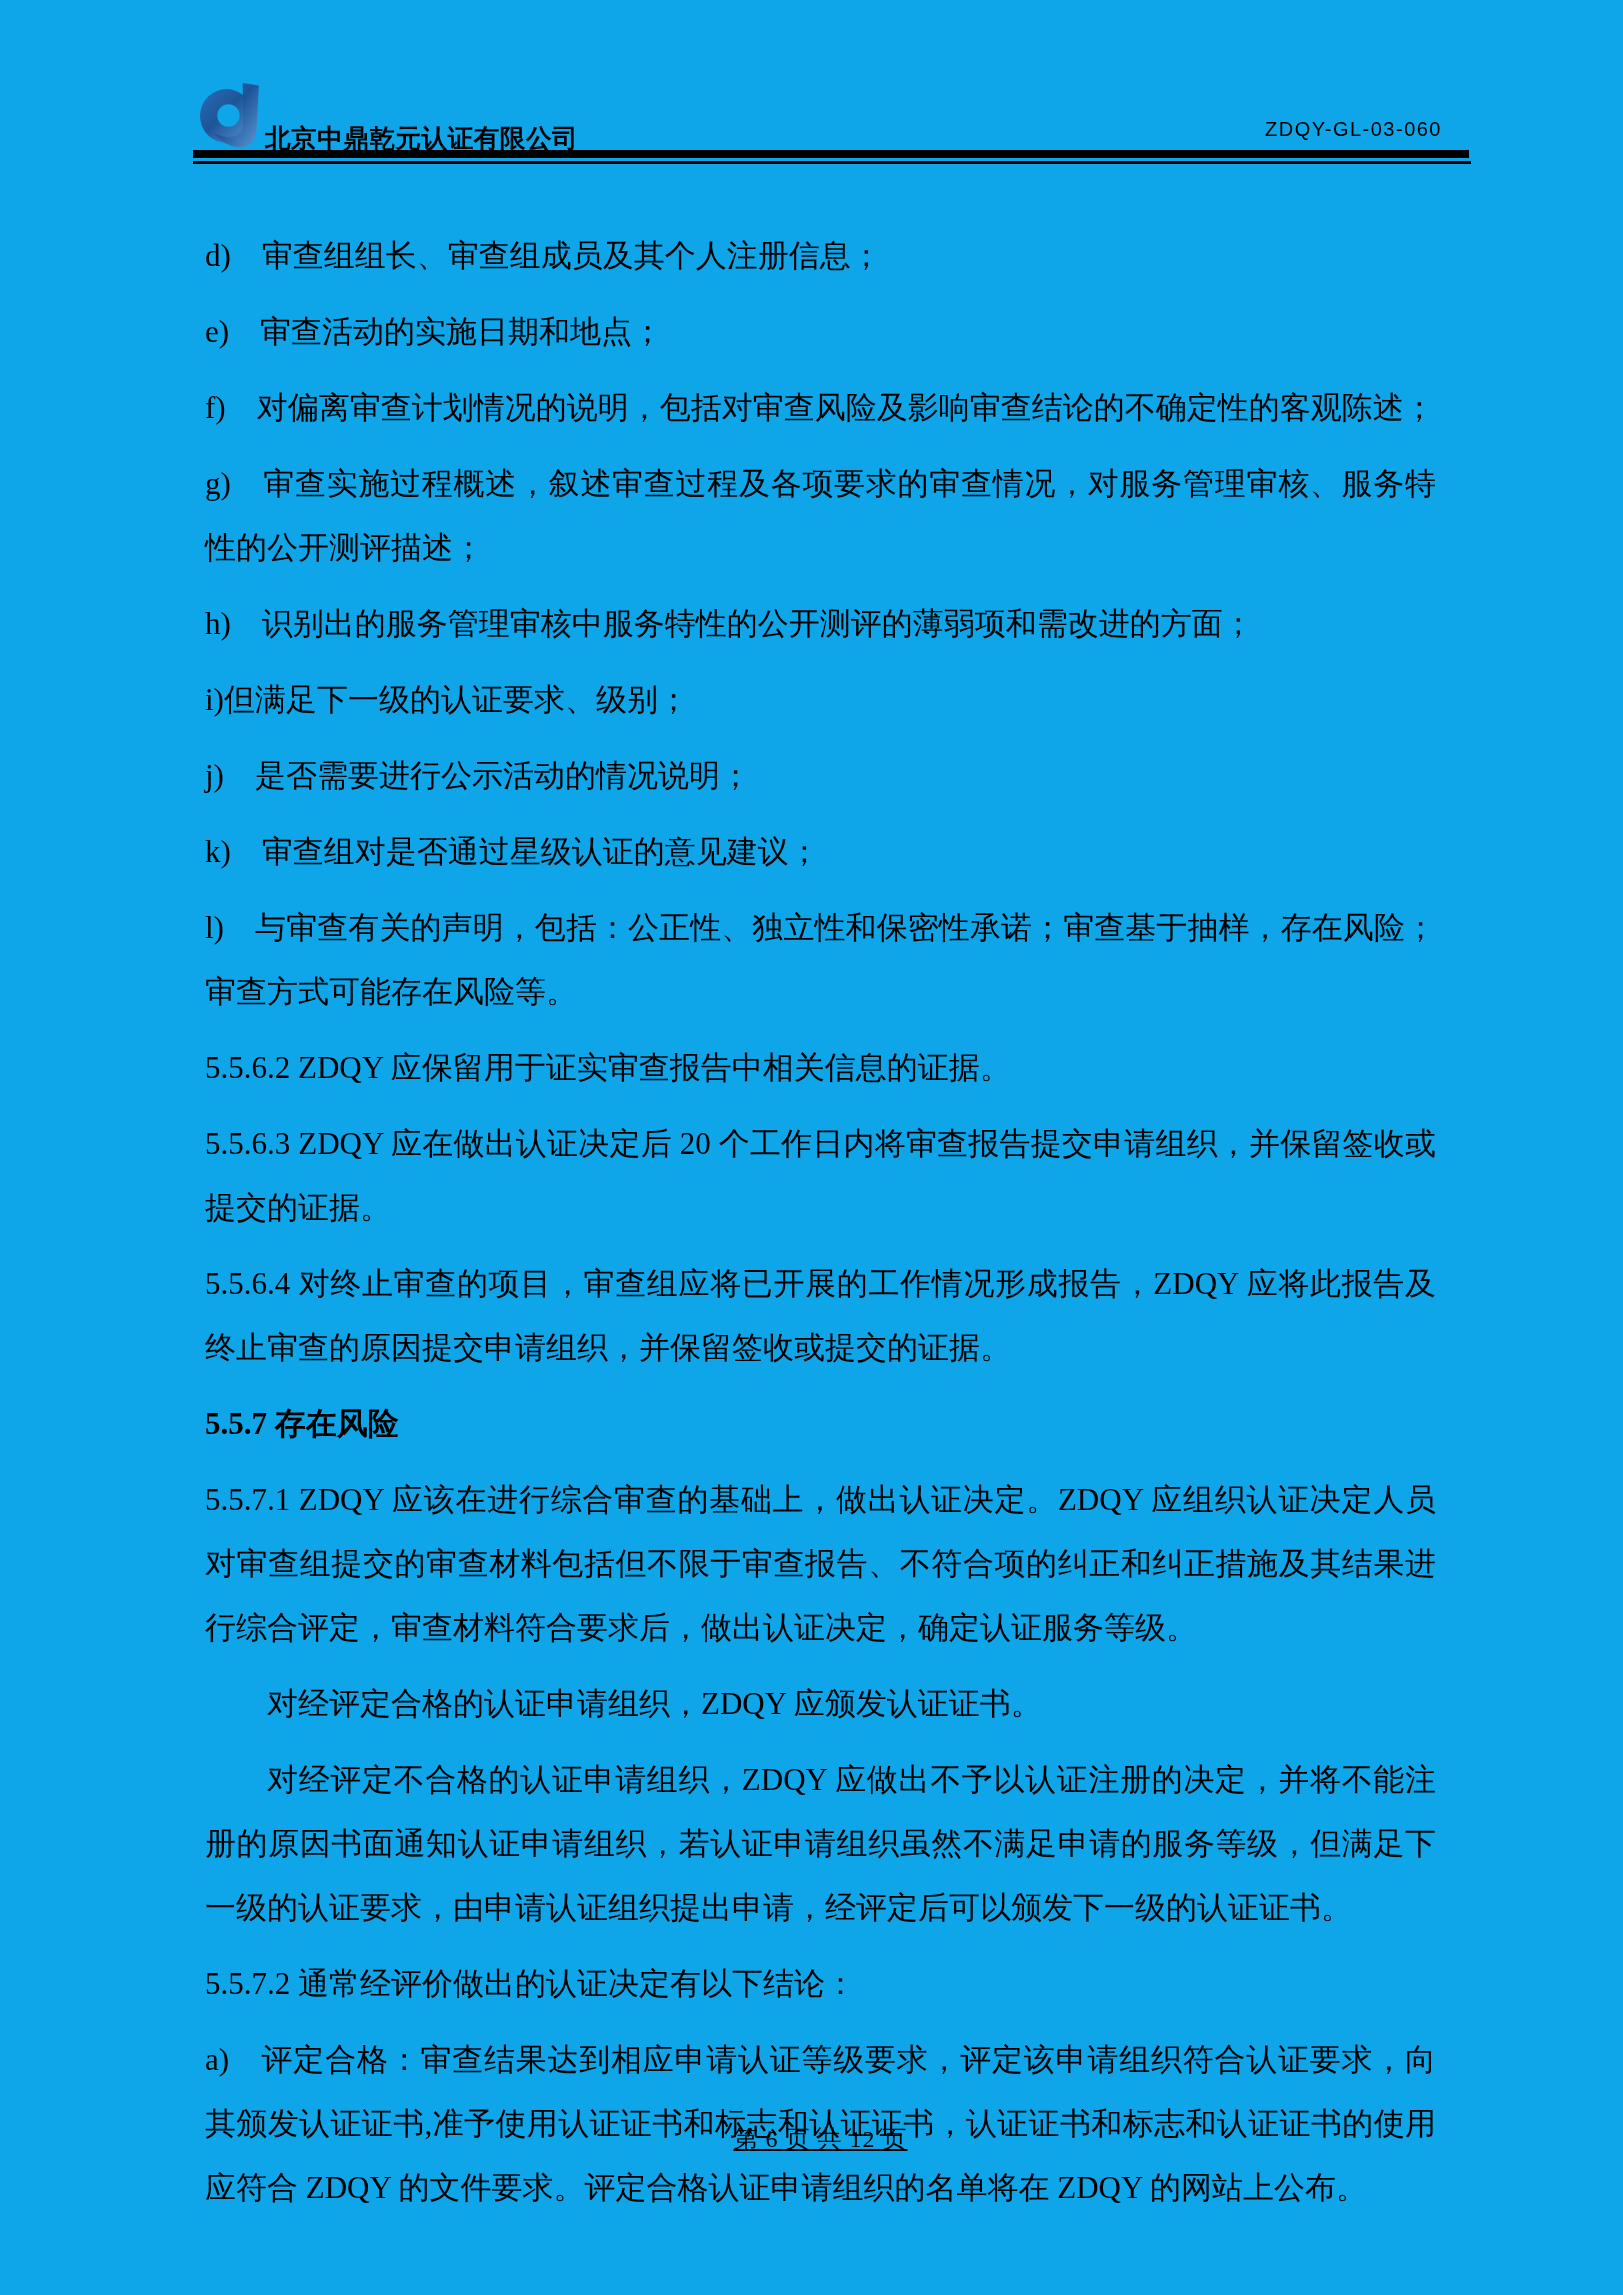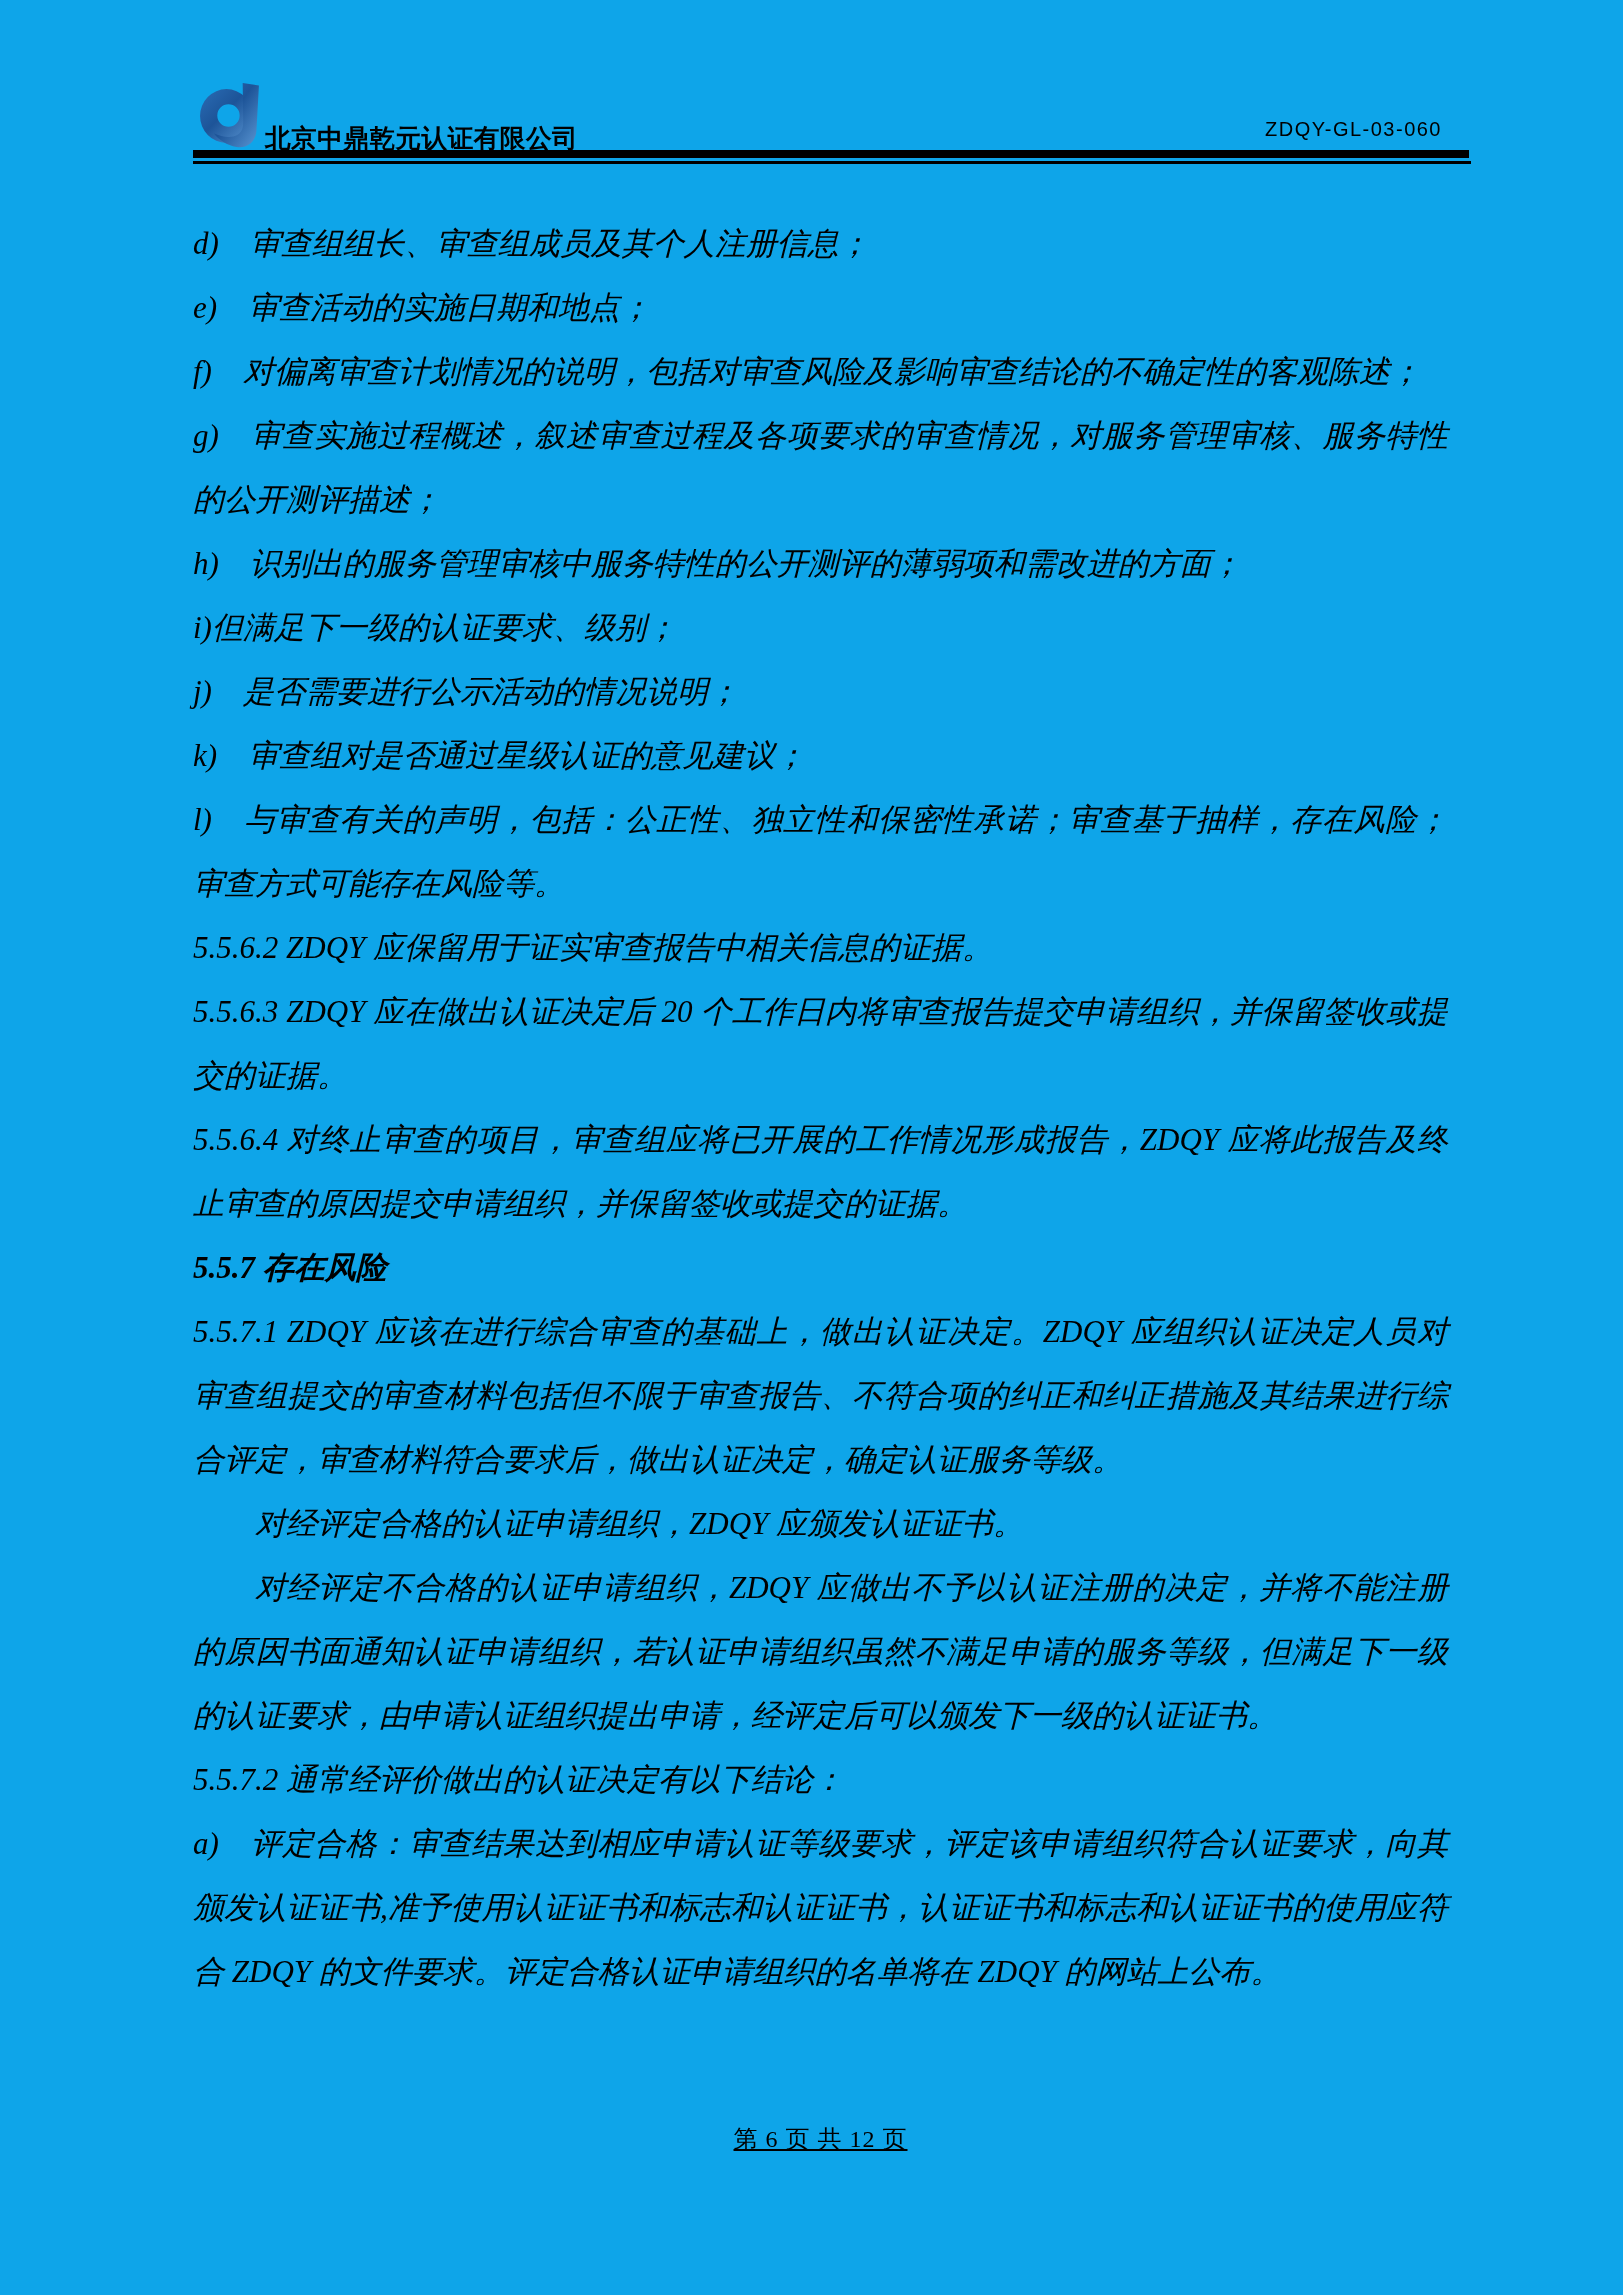--- a/index.html
+++ b/index.html
@@ -50,24 +50,23 @@
   }
   
   .doc-body{
     position:absolute;
     left:193px; top:212px;
     width:1255px;
     font-size:31px;
     line-height:64px;
   }
   .para{
-    margin:0;
+    margin:12px;
     text-align:justify;
     text-justify:inter-ideograph;
-    font-style:italic;
   }
   .para.heading{font-weight:700;text-align:left;}
   .para.indent{text-indent:2em;}
   
   .page-footer{
     position:absolute;
     left:193px; top:2123px;
     width:1255px;
     text-align:center;
     font-size:24px;

